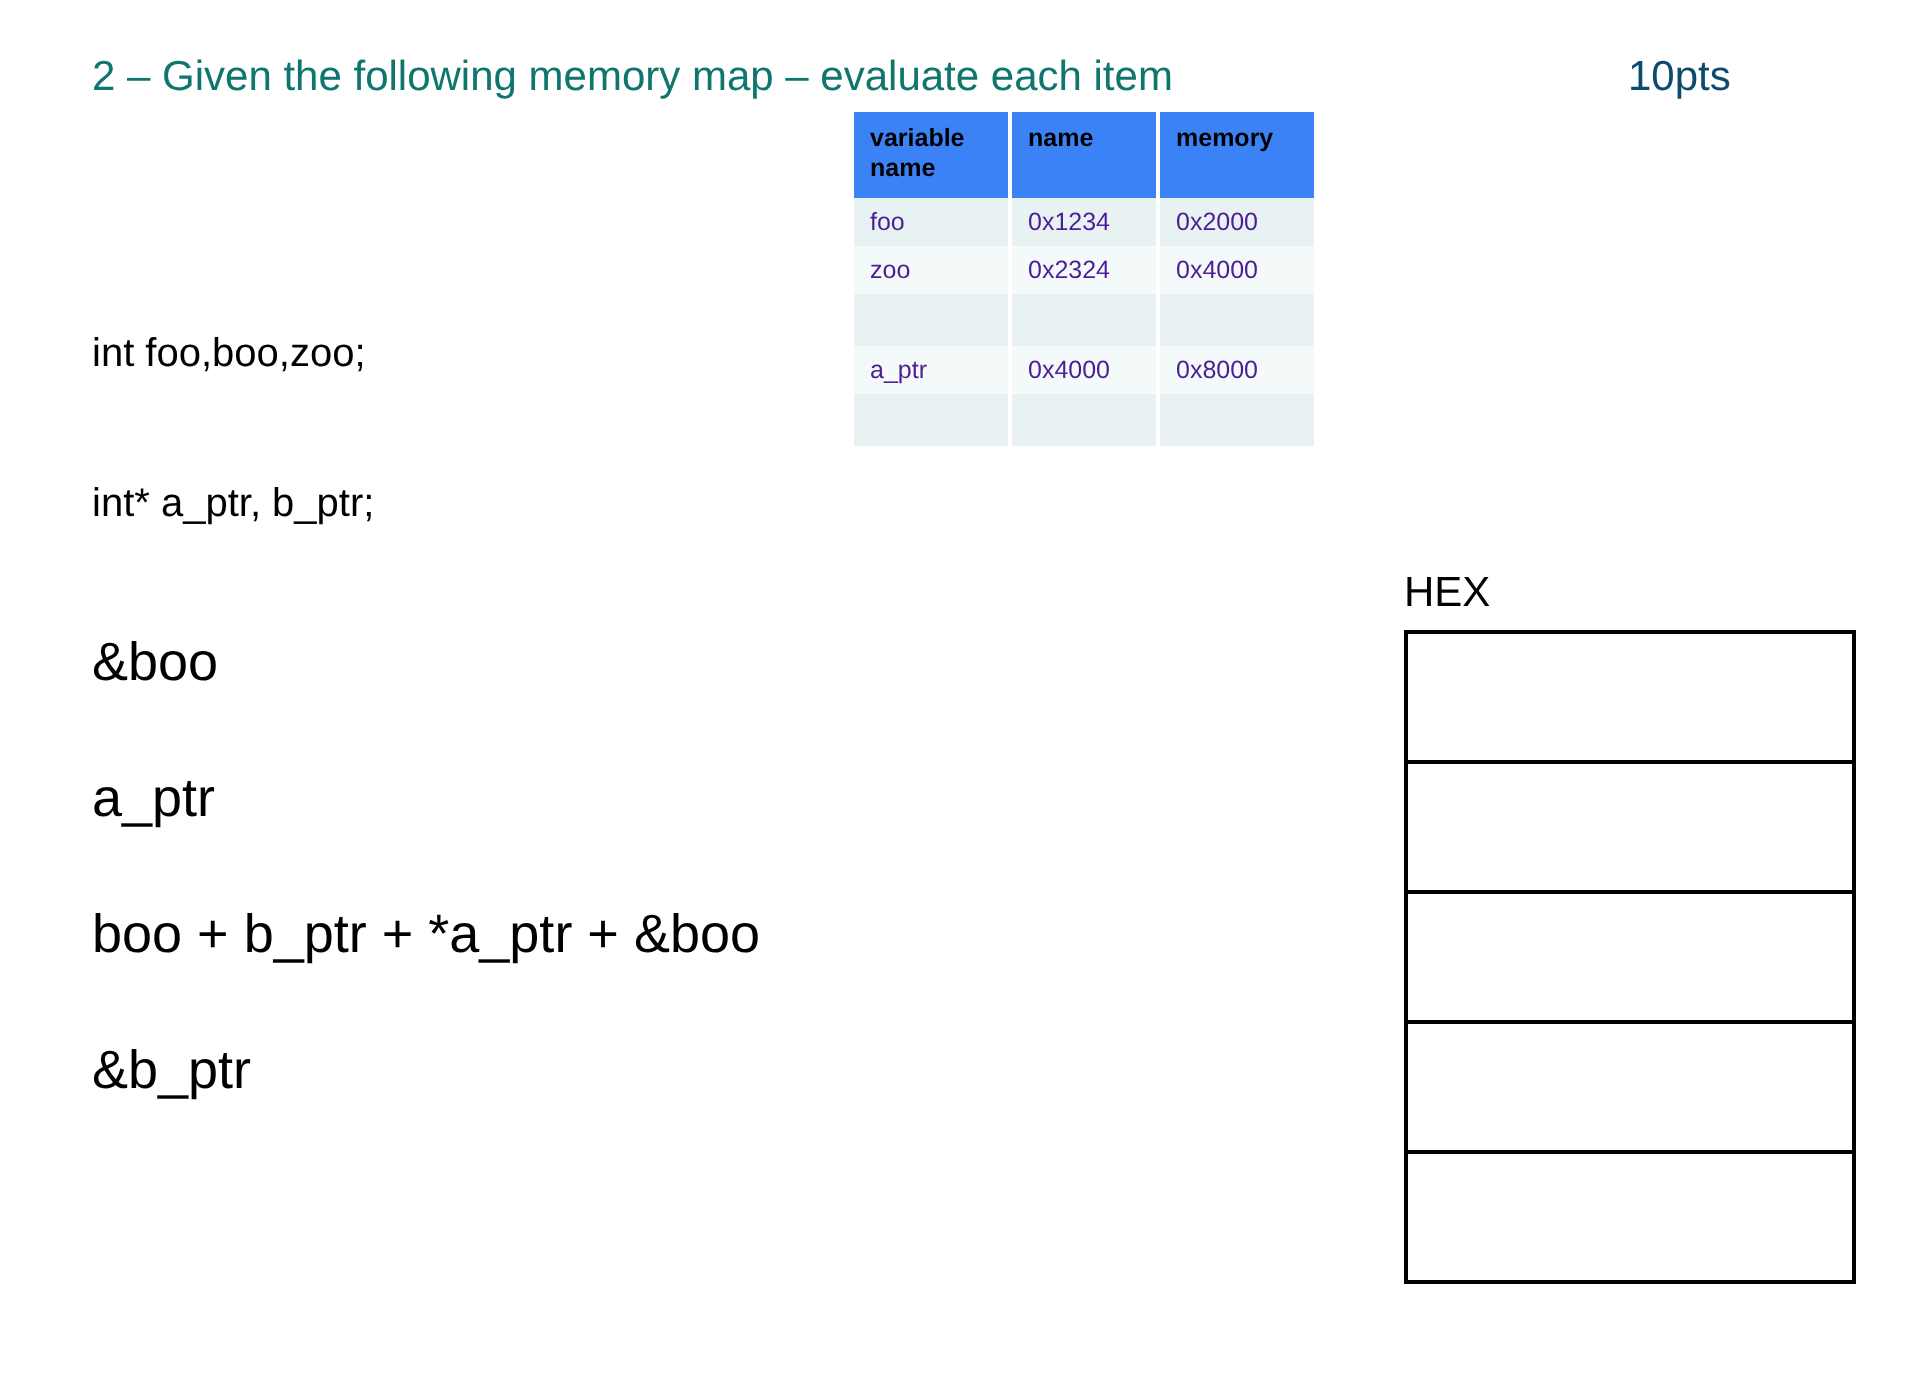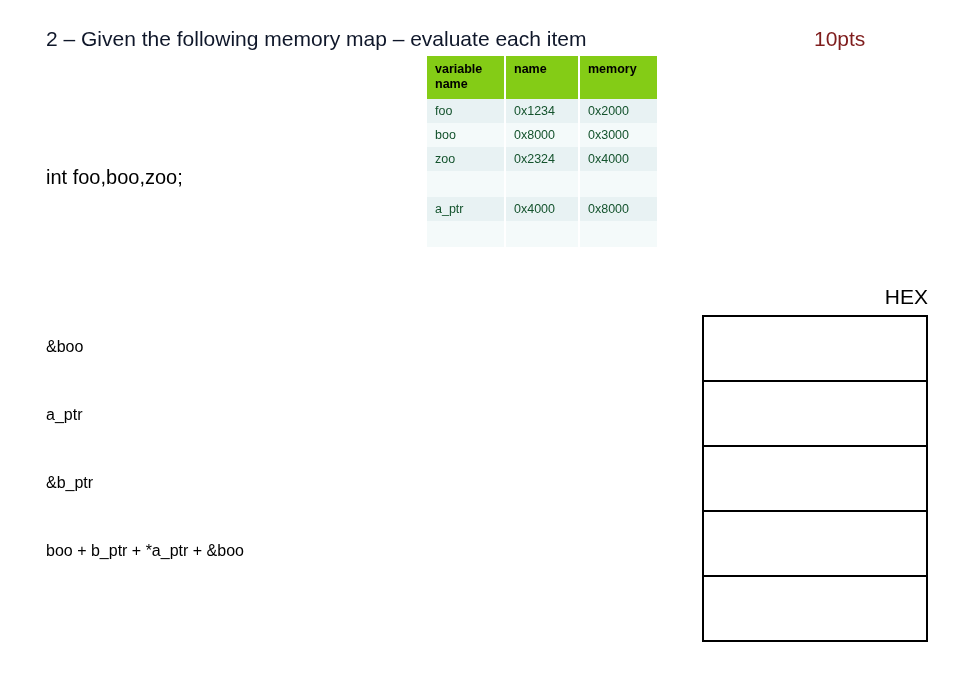--- a/index.html
+++ b/index.html
@@ -17,30 +17,30 @@
   }
 
   
   #question-title {
     position: absolute;
     left: 46px;
     top: 26px;
     font-size: 21px;
     line-height: 26px;
     white-space: nowrap;
-    color: #0f172a;
+    color: #0f766e;
   }
   #points-label {
     position: absolute;
     left: 814px;
     top: 26px;
     font-size: 21px;
     line-height: 26px;
     white-space: nowrap;
-    color: #7f1d1d;
+    color: #0c4a6e;
   }
 
   
   #declarations {
     position: absolute;
     left: 46px;
     top: 120px;
     font-size: 20px;
     line-height: 35px;
   }
@@ -57,64 +57,64 @@
     width: 230px;
     border-collapse: collapse;
     table-layout: fixed;
     font-size: 12.5px;
   }
   #memory-map-table col.c-name  { width: 78px; }
   #memory-map-table col.c-value { width: 74px; }
   #memory-map-table col.c-addr  { width: 78px; }
 
   #memory-map-table th {
-    background: #84cc16;
+    background: #3b82f6;
     font-weight: bold;
     text-align: left;
     padding: 6px 8px 7px 8px;
     vertical-align: top;
     border-right: 2px solid #ffffff;
     line-height: 15px;
     color: #000;
   }
   #memory-map-table th:last-child { border-right: none; }
 
   #memory-map-table td {
     padding: 5px 8px 5px 8px;
     height: 10px;
     vertical-align: middle;
     border-right: 2px solid #ffffff;
-    color: #14532d;
+    color: #4c1d95;
   }
   #memory-map-table td:last-child { border-right: none; }
 
   #memory-map-table tbody tr:nth-child(odd)  td { background: #e8f2f3; }
   #memory-map-table tbody tr:nth-child(even) td { background: #f4fafa; }
   #memory-map-table tbody tr.spacer-row td { height: 16px; }
 
   
   #expression-list {
     position: absolute;
     left: 46px;
-    top: 332px;
-    font-size: 16px;
+    top: 316px;
+    font-size: 27px;
   }
   #expression-list .expr-item {
     height: 68px;
     line-height: 30px;
     white-space: nowrap;
   }
 
   
   #hex-label {
     position: absolute;
     left: 702px;
     top: 284px;
     width: 226px;
-    text-align: right;
+    text-align: left;
     font-size: 21px;
     line-height: 25px;
   }
   #answer-boxes {
     position: absolute;
     left: 702px;
     top: 315px;
     width: 226px;
   }
   #answer-boxes .answer-box {
@@ -129,20 +129,21 @@
 </style>
 </head>
 <body>
 
 <div id="question-title">2 – Given the following memory map – evaluate each item</div>
 
 <div id="points-label">10pts</div>
 
 <div id="declarations">
   <div class="decl-line">int foo,boo,zoo;</div>
+  <div class="decl-line">int* a_ptr, b_ptr;</div>
 </div>
 
 <table id="memory-map-table">
   <colgroup>
     <col class="c-name">
       <col class="c-value">
       <col class="c-addr">
   </colgroup>
   <thead>
     <tr>
@@ -151,25 +152,20 @@
       <th>memory</th>
     </tr>
   </thead>
   <tbody>
     <tr>
       <td>foo</td>
       <td>0x1234</td>
       <td>0x2000</td>
     </tr>
     <tr>
-      <td>boo</td>
-      <td>0x8000</td>
-      <td>0x3000</td>
-    </tr>
-    <tr>
       <td>zoo</td>
       <td>0x2324</td>
       <td>0x4000</td>
     </tr>
     <tr class="spacer-row">
       <td></td>
       <td></td>
       <td></td>
     </tr>
     <tr>
@@ -181,22 +177,22 @@
       <td></td>
       <td></td>
       <td></td>
     </tr>
   </tbody>
 </table>
 
 <div id="expression-list">
   <div class="expr-item">&amp;boo</div>
   <div class="expr-item">a_ptr</div>
+  <div class="expr-item">boo + b_ptr + *a_ptr + &amp;boo</div>
   <div class="expr-item">&amp;b_ptr</div>
-  <div class="expr-item">boo + b_ptr + *a_ptr + &amp;boo</div>
 </div>
 
 <div id="hex-label">HEX</div>
 
 <div id="answer-boxes">
   <div class="answer-box"></div>
   <div class="answer-box"></div>
   <div class="answer-box"></div>
   <div class="answer-box"></div>
   <div class="answer-box"></div>

